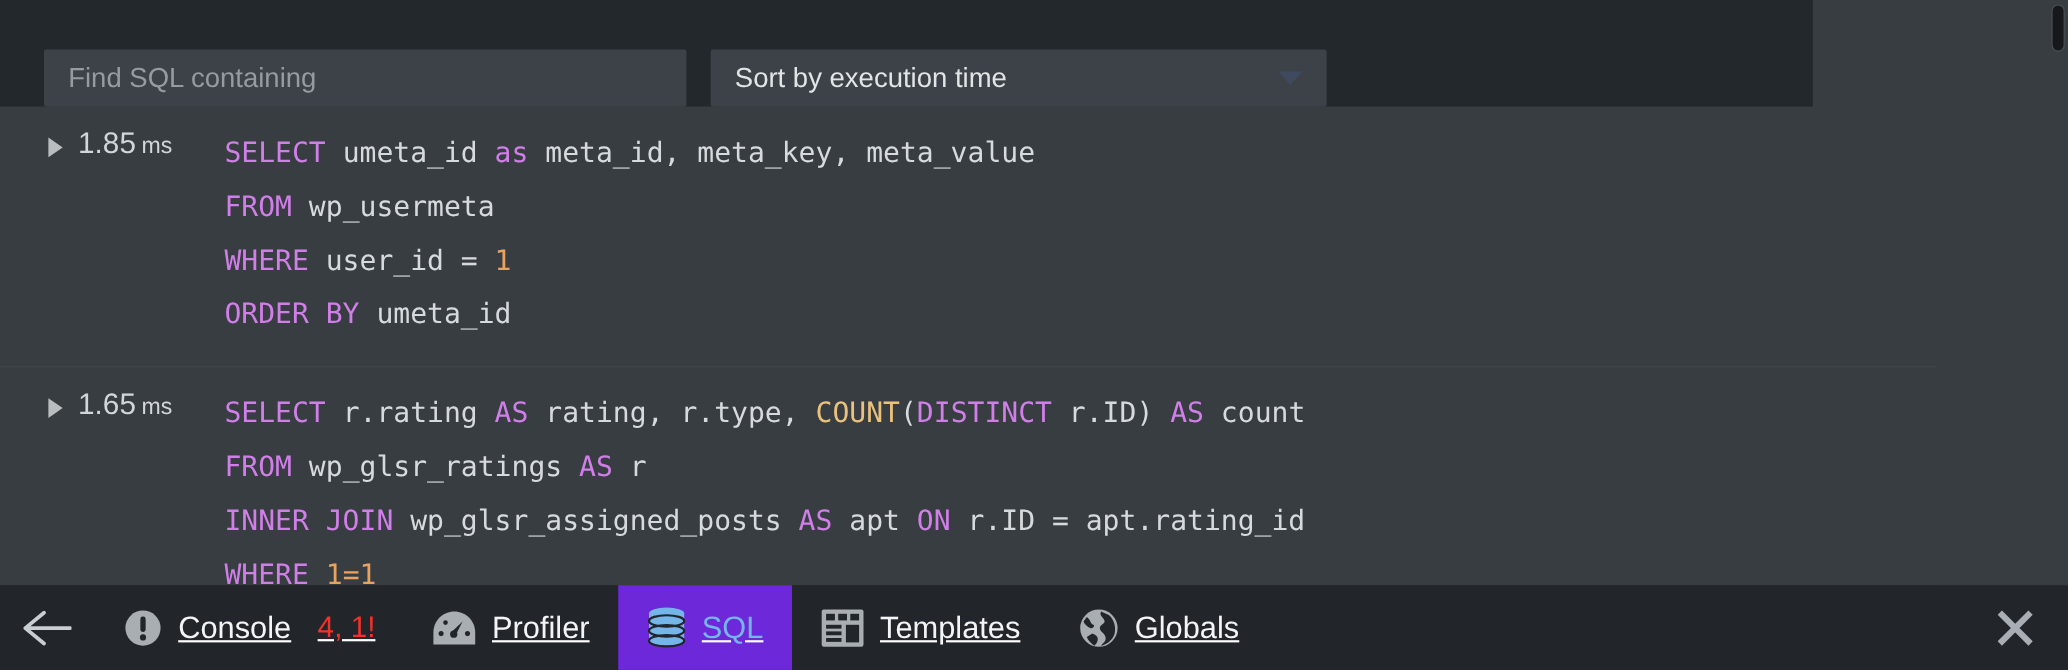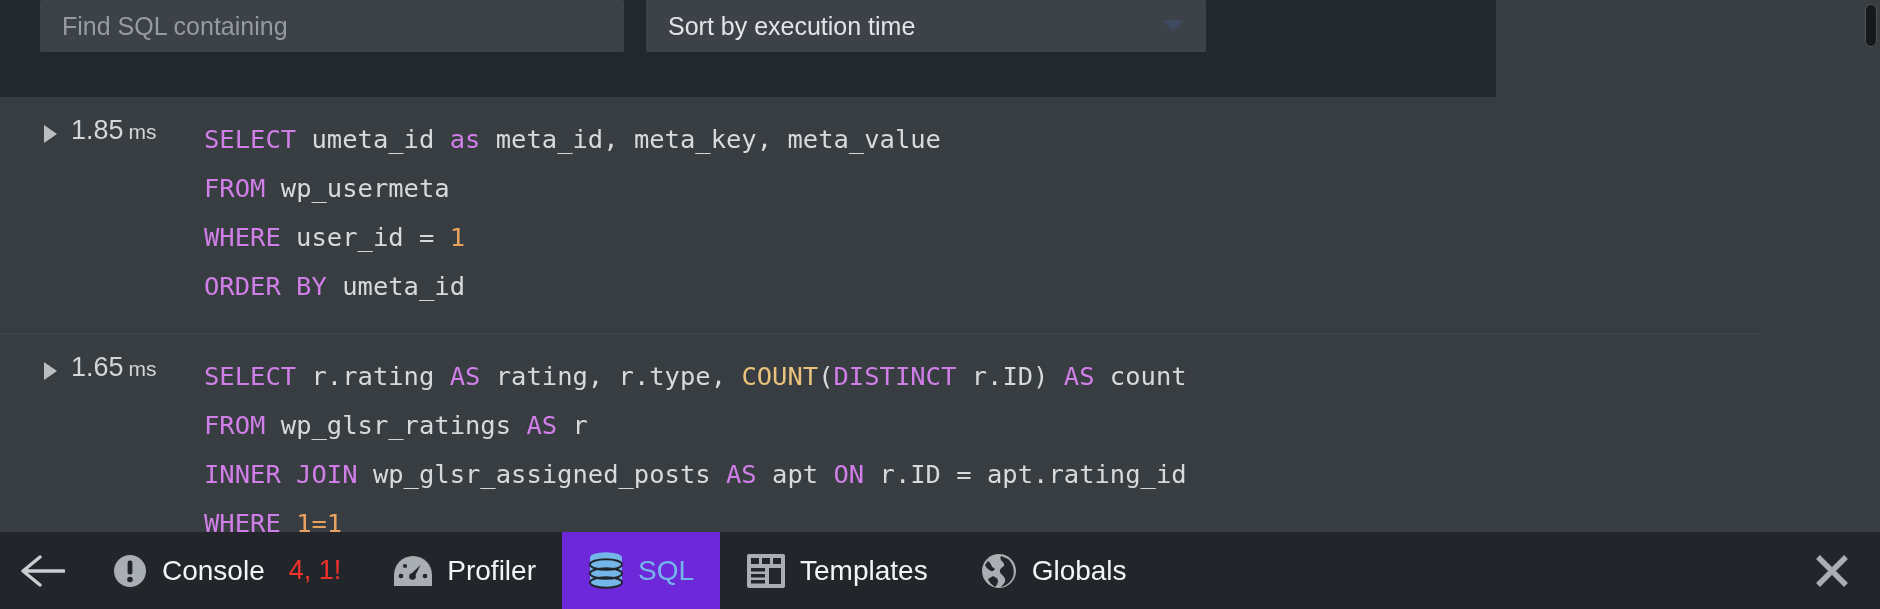--- a/index.html
+++ b/index.html
@@ -17,25 +17,25 @@
     width: 1880px;
     height: 609px;
     background: #383d42;
     overflow: hidden;
   }
 
   
   .filter-bar {
     position: absolute;
     top: 0; left: 0;
-    width: 1496px;
+    width: 1648px;
     height: 97px;
     background: #23282d;
     display: flex;
-    align-items: flex-start;
+    align-items: flex-end;
     padding: 0 40px 0 40px;
     gap: 22px;
   }
 
   .filter-field {
     height: 52px;
     background: #3c4247;
     border: none;
     border-radius: 2px;
     color: #cfd3d6;
@@ -189,20 +189,21 @@
     height: 77px;
     display: flex;
     align-items: center;
     gap: 14px;
     padding: 0 26px;
     cursor: pointer;
     color: #ffffff;
     font-size: 28px;
     white-space: nowrap;
     flex: 0 0 auto;
+    text-decoration: underline;
   }
   .tab.active { background: #6d28d9; }
   .tab.active .tab-label { color: #74b5ea; }
   .tab-label { color: #f2f4f5; }
 
   .badge {
     color: #f0322a;
     font-size: 27px;
     margin-left: 10px;
   }

